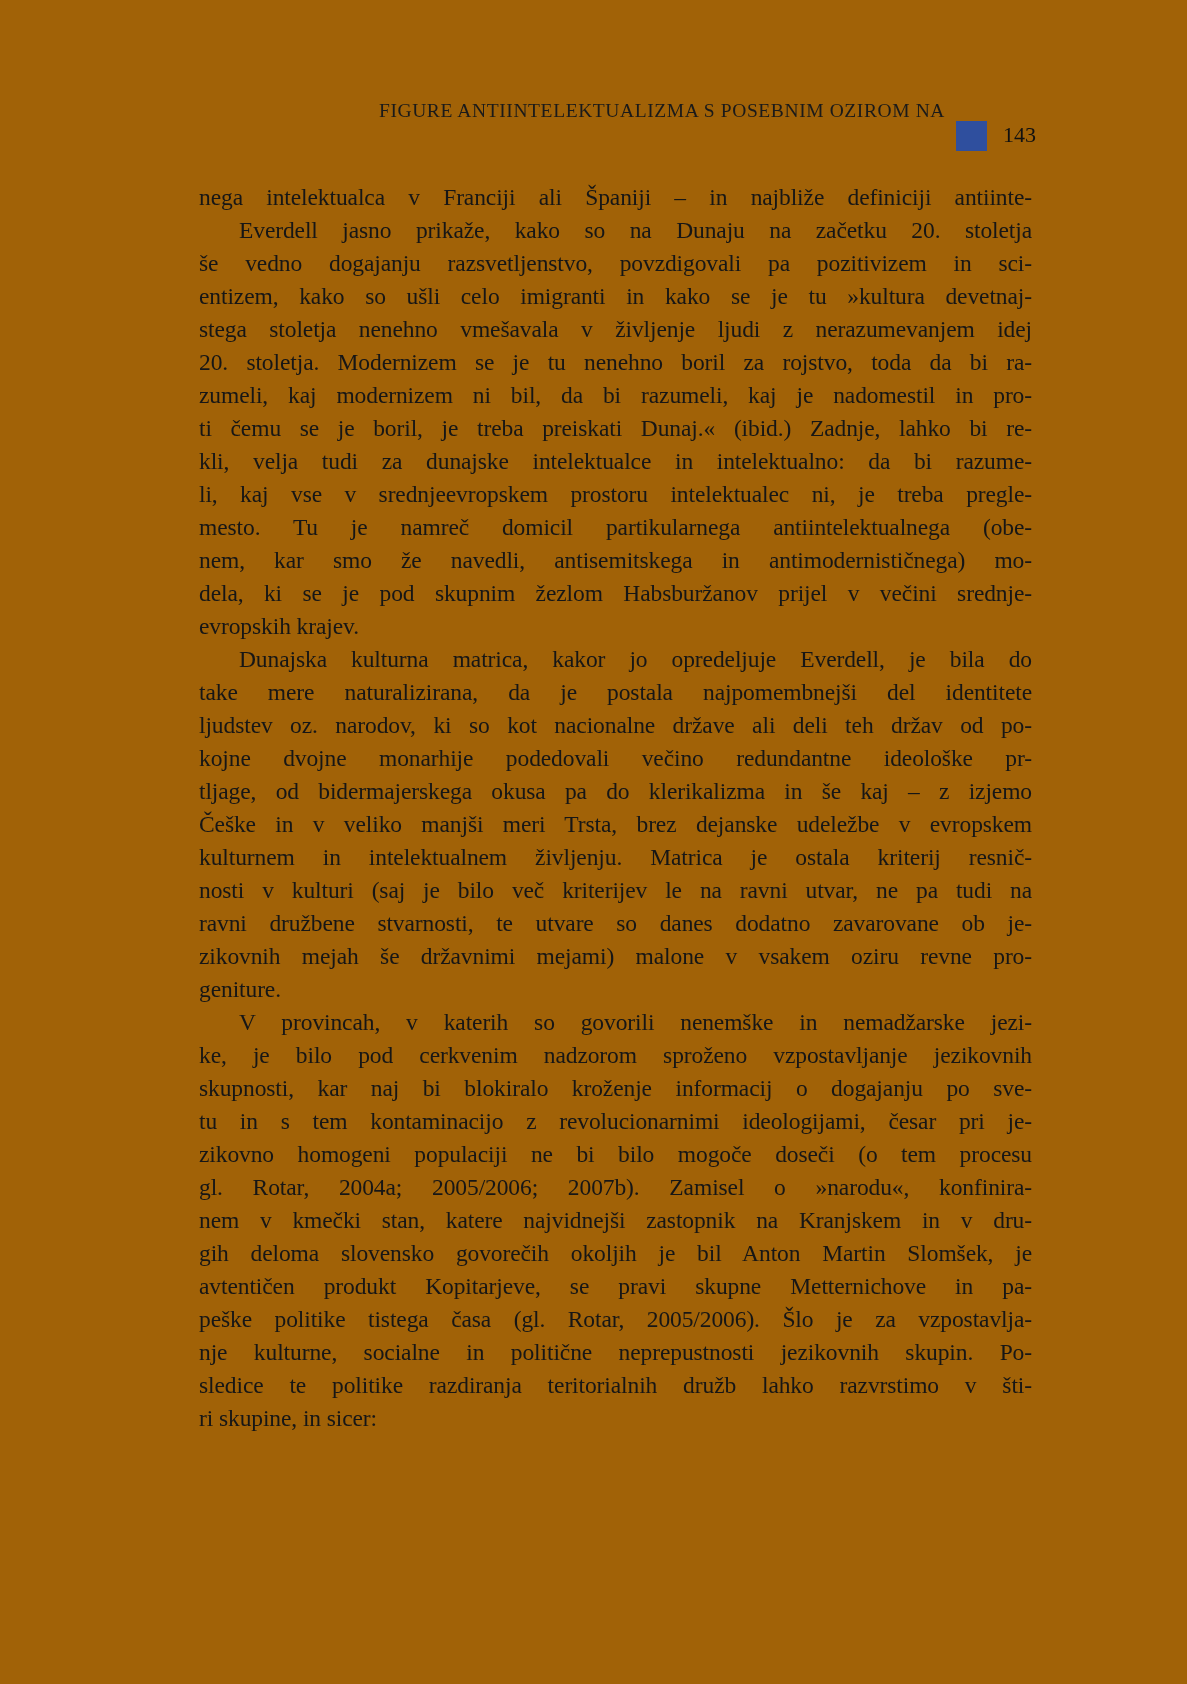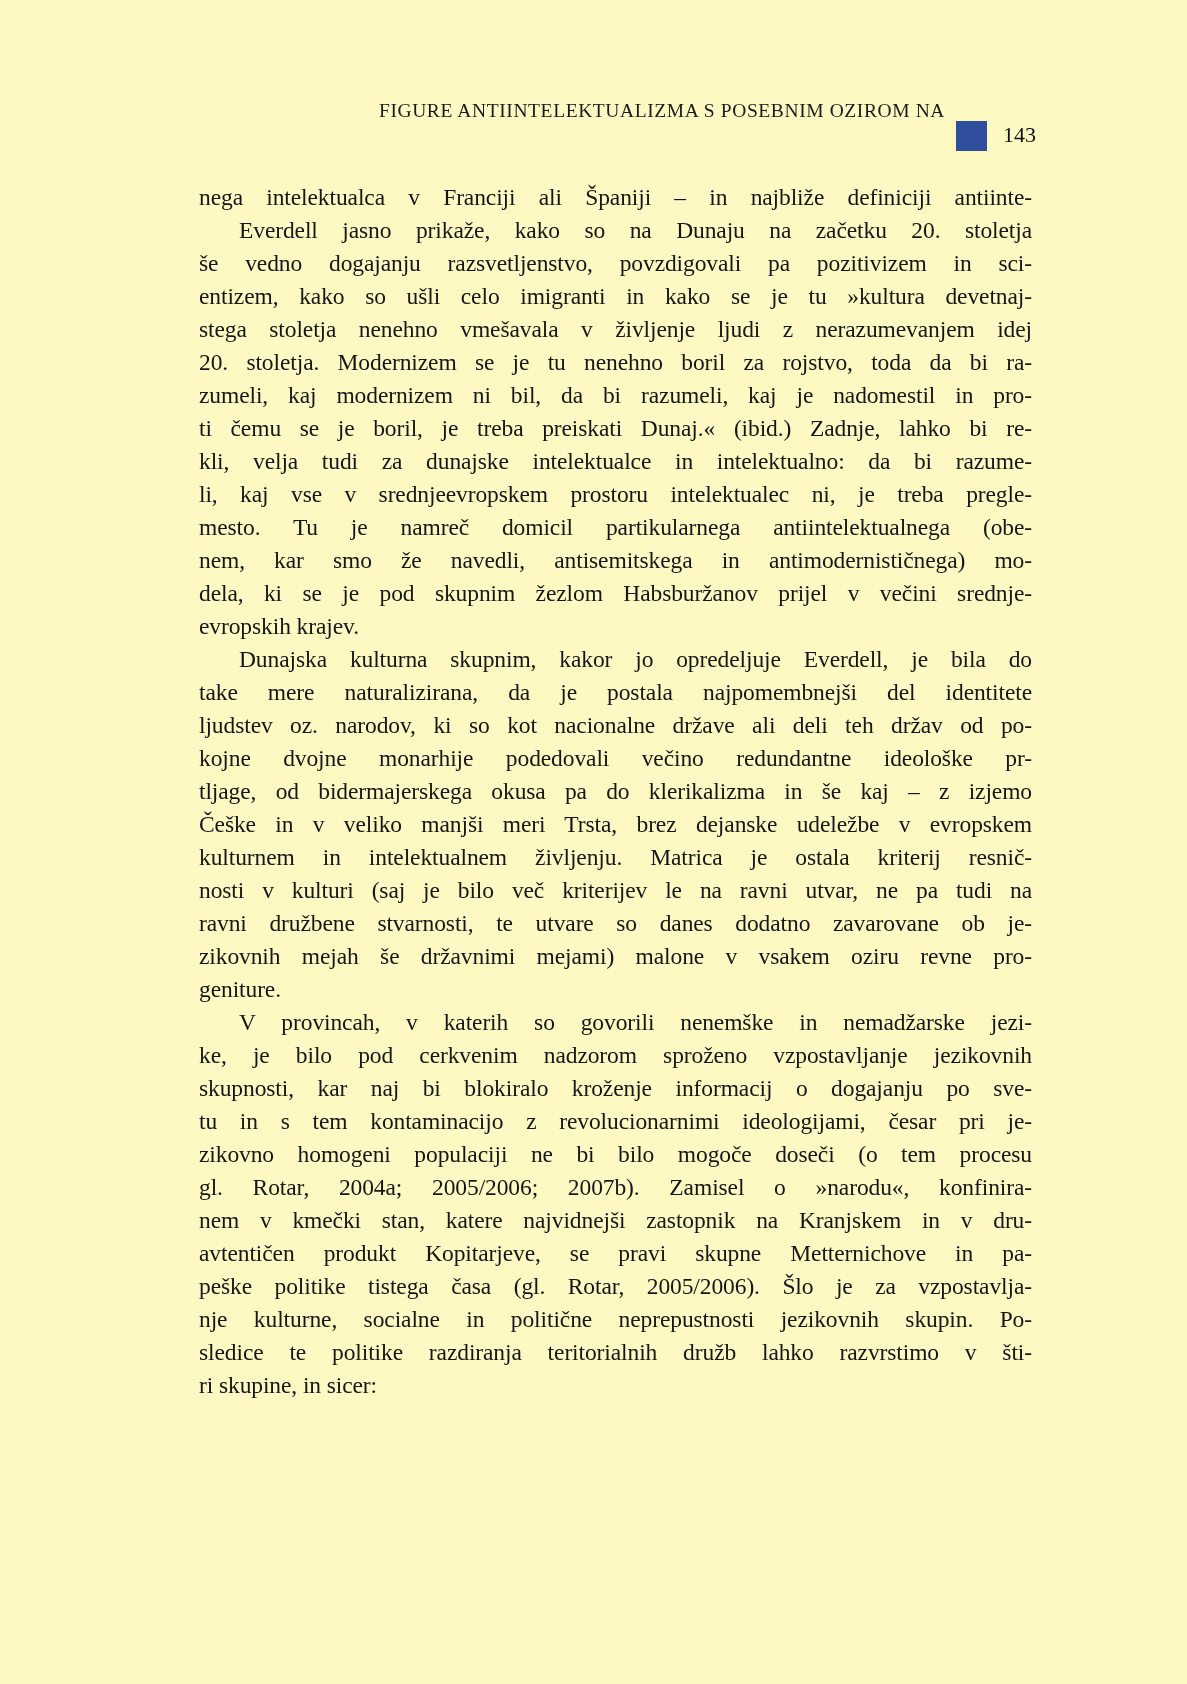--- a/index.html
+++ b/index.html
@@ -5,21 +5,21 @@
   html, body {
     margin: 0;
     padding: 0;
     background: #e8e8e8;
   }
   .page {
     position: relative;
     width: 1187px;
     height: 1684px;
     margin: 0 auto;
-    background: #fef9c3;
+    background: #a16207;
     overflow: hidden;
     font-family: "Liberation Serif", "DejaVu Serif", serif;
     color: #161616;
   }
   
   .running-header {
     position: absolute;
     top: 97px;
     left: 155px;
     width: 790px;
@@ -95,40 +95,41 @@
         <div class="line">zumeli, kaj modernizem ni bil, da bi razumeli, kaj je nadomestil in pro-</div>
         <div class="line">ti čemu se je boril, je treba preiskati Dunaj.« (ibid.) Zadnje, lahko bi re-</div>
         <div class="line">kli, velja tudi za dunajske intelektualce in intelektualno: da bi razume-</div>
         <div class="line">li, kaj vse v srednjeevropskem prostoru intelektualec ni, je treba pregle-</div>
         <div class="line">mesto. Tu je namreč domicil partikularnega antiintelektualnega (obe-</div>
         <div class="line">nem, kar smo že navedli, antisemitskega in antimodernističnega) mo-</div>
         <div class="line">dela, ki se je pod skupnim žezlom Habsburžanov prijel v večini srednje-</div>
         <div class="line last">evropskih krajev.</div>
       </div>
       <div class="paragraph">
-        <div class="line indented">Dunajska kulturna skupnim, kakor jo opredeljuje Everdell, je bila do</div>
+        <div class="line indented">Dunajska kulturna matrica, kakor jo opredeljuje Everdell, je bila do</div>
         <div class="line">take mere naturalizirana, da je postala najpomembnejši del identitete</div>
         <div class="line">ljudstev oz. narodov, ki so kot nacionalne države ali deli teh držav od po-</div>
         <div class="line">kojne dvojne monarhije podedovali večino redundantne ideološke pr-</div>
         <div class="line">tljage, od bidermajerskega okusa pa do klerikalizma in še kaj – z izjemo</div>
         <div class="line">Češke in v veliko manjši meri Trsta, brez dejanske udeležbe v evropskem</div>
         <div class="line">kulturnem in intelektualnem življenju. Matrica je ostala kriterij resnič-</div>
         <div class="line">nosti v kulturi (saj je bilo več kriterijev le na ravni utvar, ne pa tudi na</div>
         <div class="line">ravni družbene stvarnosti, te utvare so danes dodatno zavarovane ob je-</div>
         <div class="line">zikovnih mejah še državnimi mejami) malone v vsakem oziru revne pro-</div>
         <div class="line last">geniture.</div>
       </div>
       <div class="paragraph">
         <div class="line indented">V provincah, v katerih so govorili nenemške in nemadžarske jezi-</div>
         <div class="line">ke, je bilo pod cerkvenim nadzorom sproženo vzpostavljanje jezikovnih</div>
         <div class="line">skupnosti, kar naj bi blokiralo kroženje informacij o dogajanju po sve-</div>
         <div class="line">tu in s tem kontaminacijo z revolucionarnimi ideologijami, česar pri je-</div>
         <div class="line">zikovno homogeni populaciji ne bi bilo mogoče doseči (o tem procesu</div>
         <div class="line">gl. Rotar, 2004a; 2005/2006; 2007b). Zamisel o »narodu«, konfinira-</div>
         <div class="line">nem v kmečki stan, katere najvidnejši zastopnik na Kranjskem in v dru-</div>
+        <div class="line">gih deloma slovensko govorečih okoljih je bil Anton Martin Slomšek, je</div>
         <div class="line">avtentičen produkt Kopitarjeve, se pravi skupne Metternichove in pa-</div>
         <div class="line">peške politike tistega časa (gl. Rotar, 2005/2006). Šlo je za vzpostavlja-</div>
         <div class="line">nje kulturne, socialne in politične neprepustnosti jezikovnih skupin. Po-</div>
         <div class="line">sledice te politike razdiranja teritorialnih družb lahko razvrstimo v šti-</div>
         <div class="line last">ri skupine, in sicer:</div>
       </div>
     </div>
 
 </div>
 

